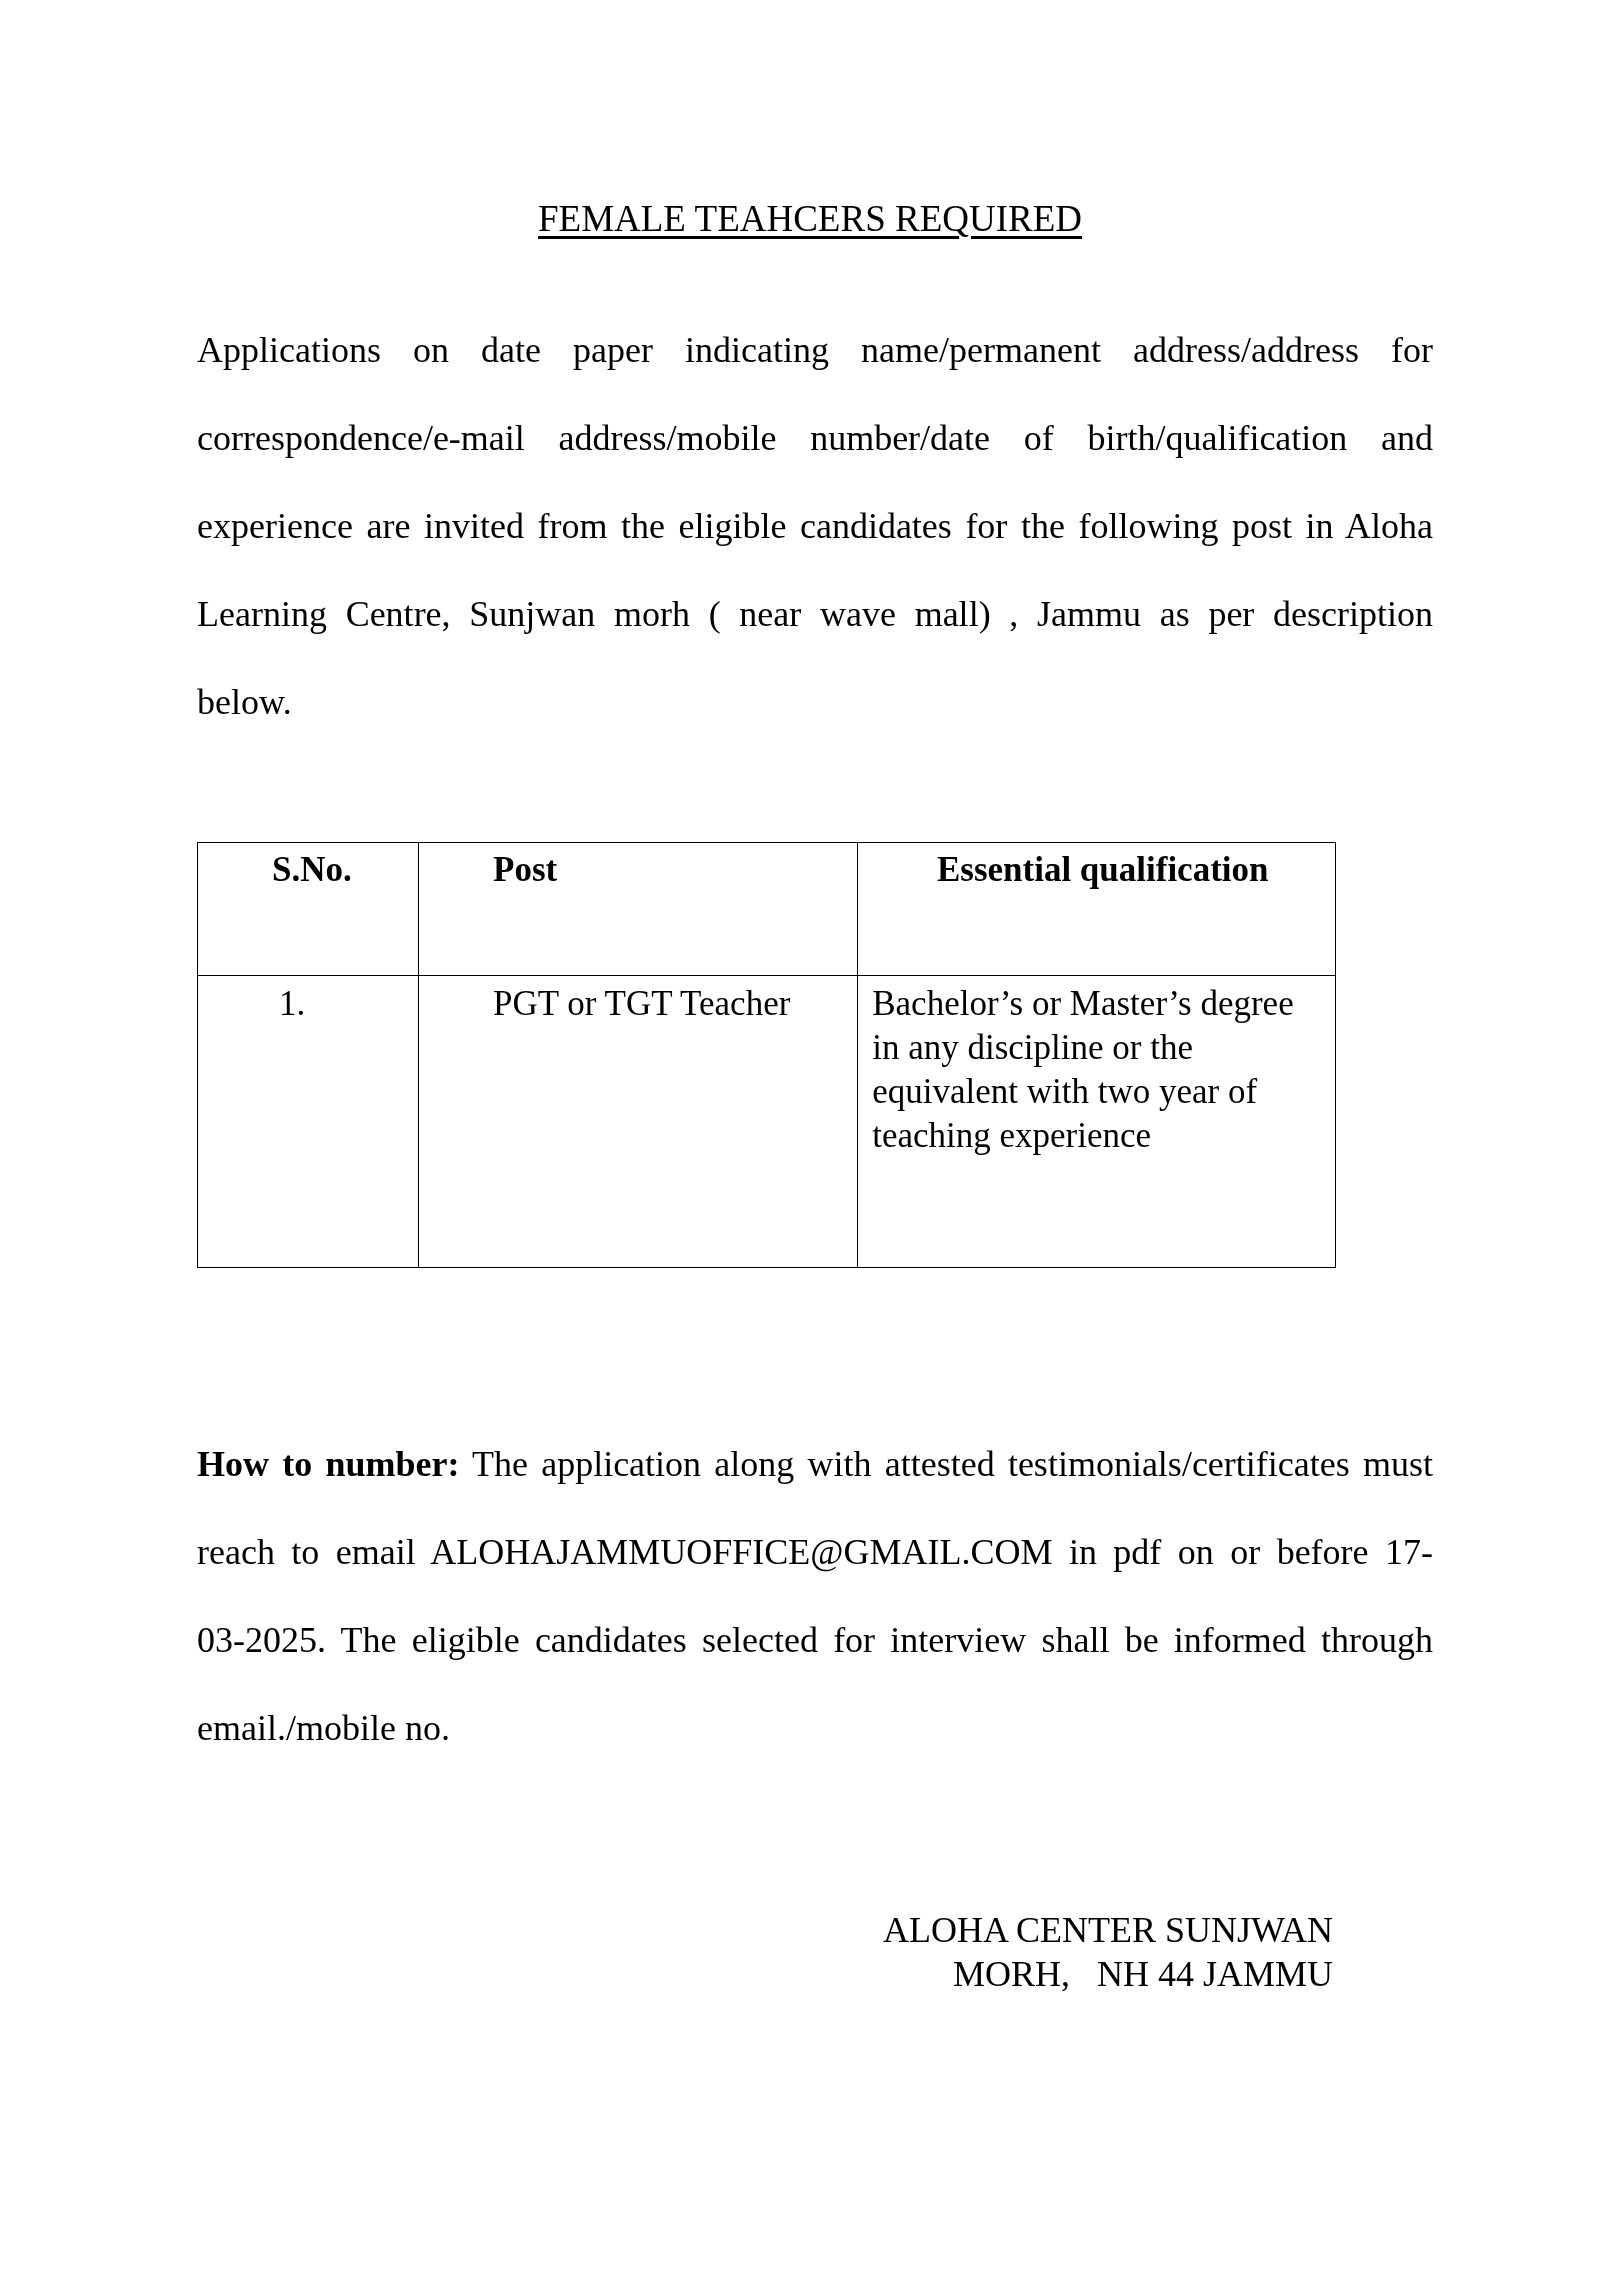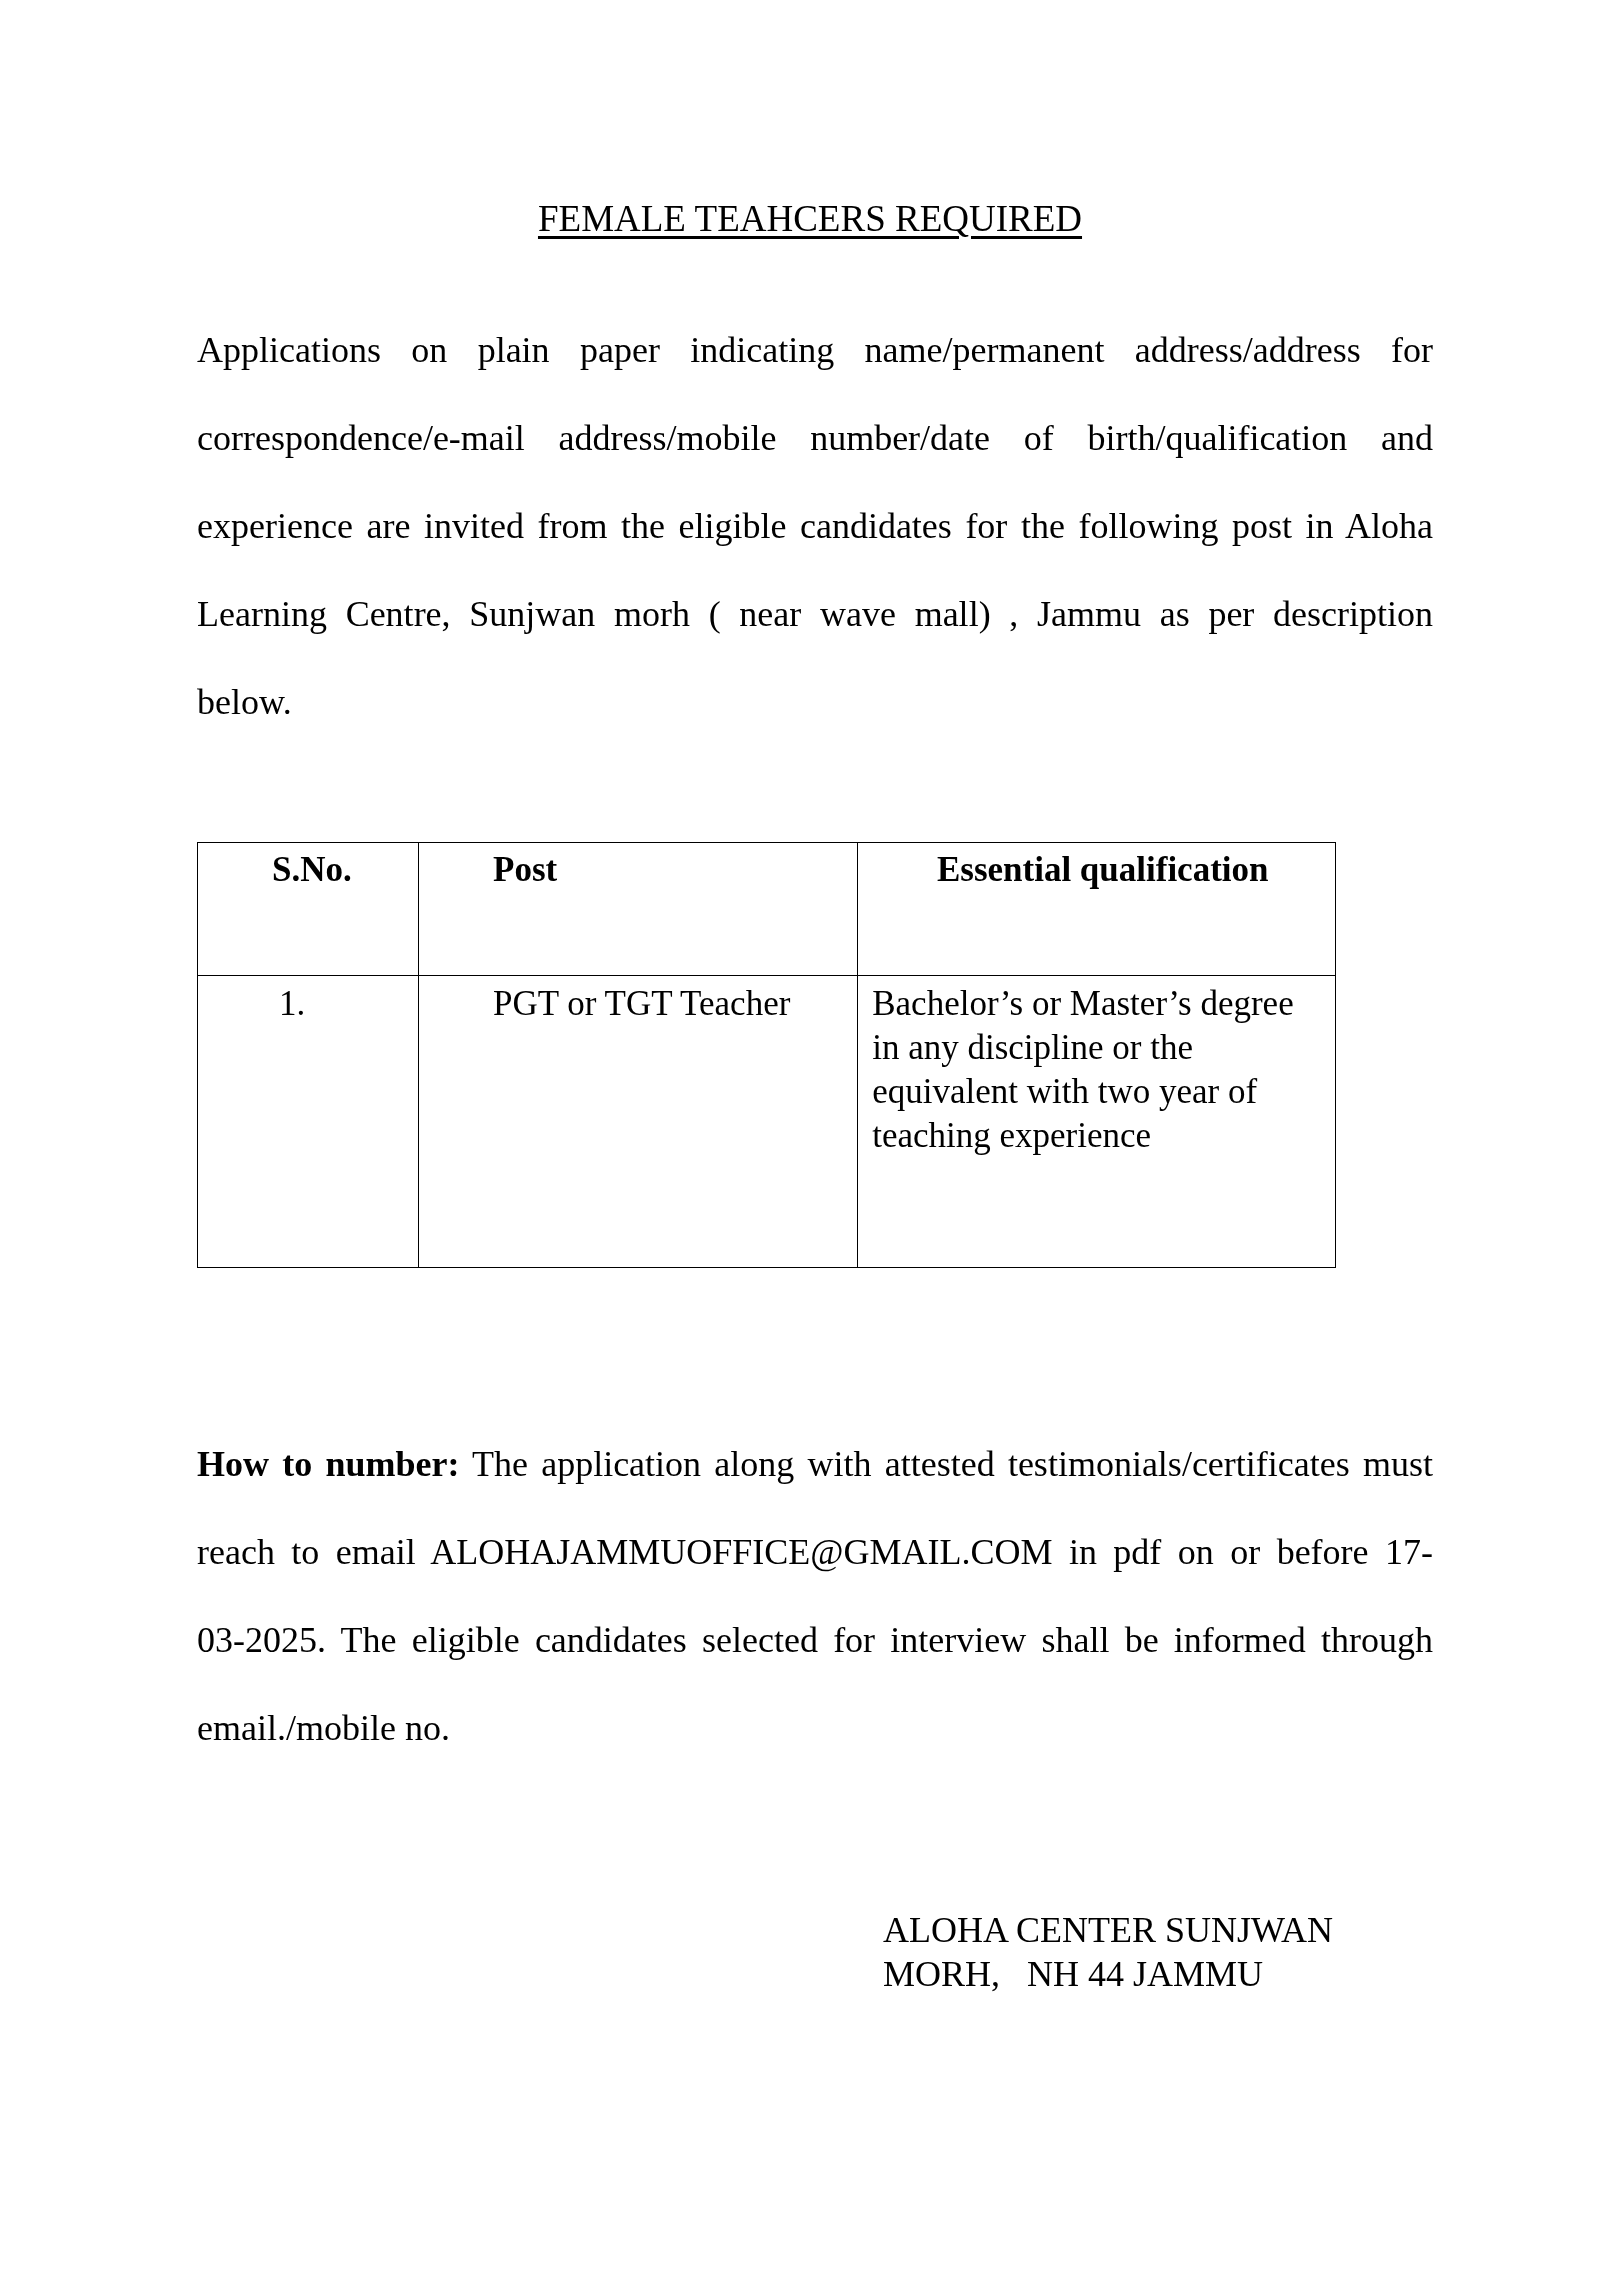--- a/index.html
+++ b/index.html
@@ -20,32 +20,32 @@
   table.posts td, table.posts th { border: 1.8px solid #000; vertical-align: top; padding: 0; }
   table.posts th { height: 125px; font-weight: bold; text-align: left; }
   table.posts td { height: 285px; line-height: 44px; }
   .c1 { width: 184px; } .c2 { width: 409px; } .c3 { width: 540px; }
   .h1 { padding-left: 74px !important; padding-top: 7.2px !important; }
   .h2 { padding-left: 74px !important; padding-top: 7.2px !important; }
   .h3 { padding-left: 79px !important; padding-top: 7.2px !important; }
   .d1 { padding-left: 81px !important; padding-top: 5.4px !important; }
   .d2 { padding-left: 74px !important; padding-top: 5.4px !important; white-space: nowrap; margin-top: 42px; }
   .d3 { padding-left: 14.3px !important; padding-top: 5.4px !important; padding-right: 9px !important; }
-  .sig { left: 883px; top: 1908px; font-size: 36px; line-height: 44px; white-space: pre; }
+  .sig { left: 883px; top: 1908px; font-size: 36px; line-height: 44px; white-space: pre; text-align: right; }
   b.lbl { font-weight: bold; }
 </style>
 </head>
 <body>
 
 <div class="abs title">
   <span>FEMALE TEAHCERS REQUIRED</span>
 </div>
 
 <div class="abs para intro">
-  <span class="line just">Applications on plain paper indicating name/permanent address/address for</span>
+  <span class="line just">Applications on date paper indicating name/permanent address/address for</span>
   <span class="line just">correspondence/e-mail address/mobile number/date of birth/qualification and</span>
   <span class="line just">experience are invited from the eligible candidates for the following post in Aloha</span>
   <span class="line just">Learning Centre, Sunjwan morh ( near wave mall) , Jammu as per description</span>
   <span class="line">below.</span>
 </div>
 
 <table class="posts">
   <tbody>
       <tr>
     <th class="c1 h1">S.No.</th>

